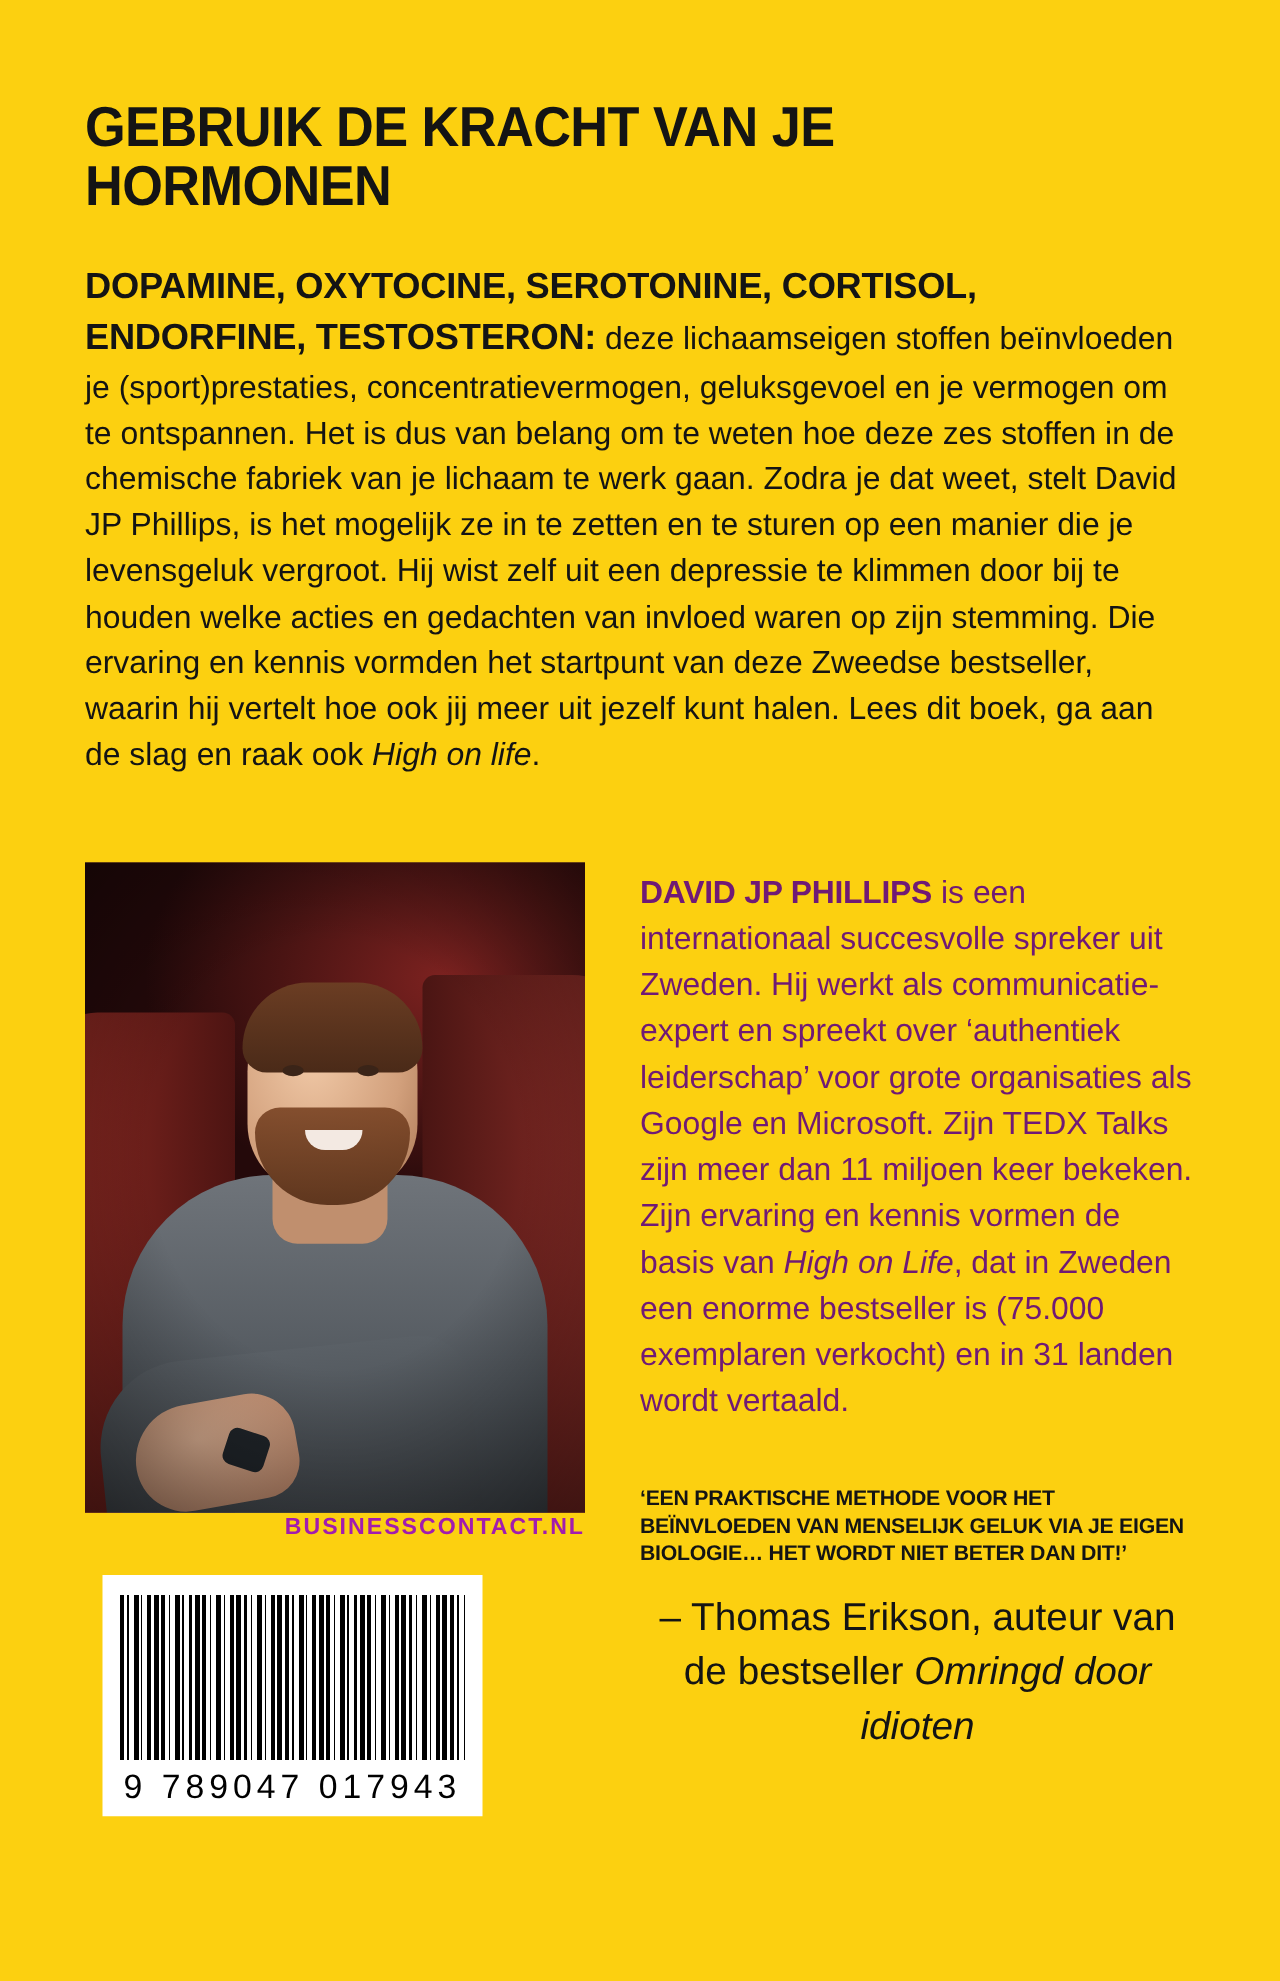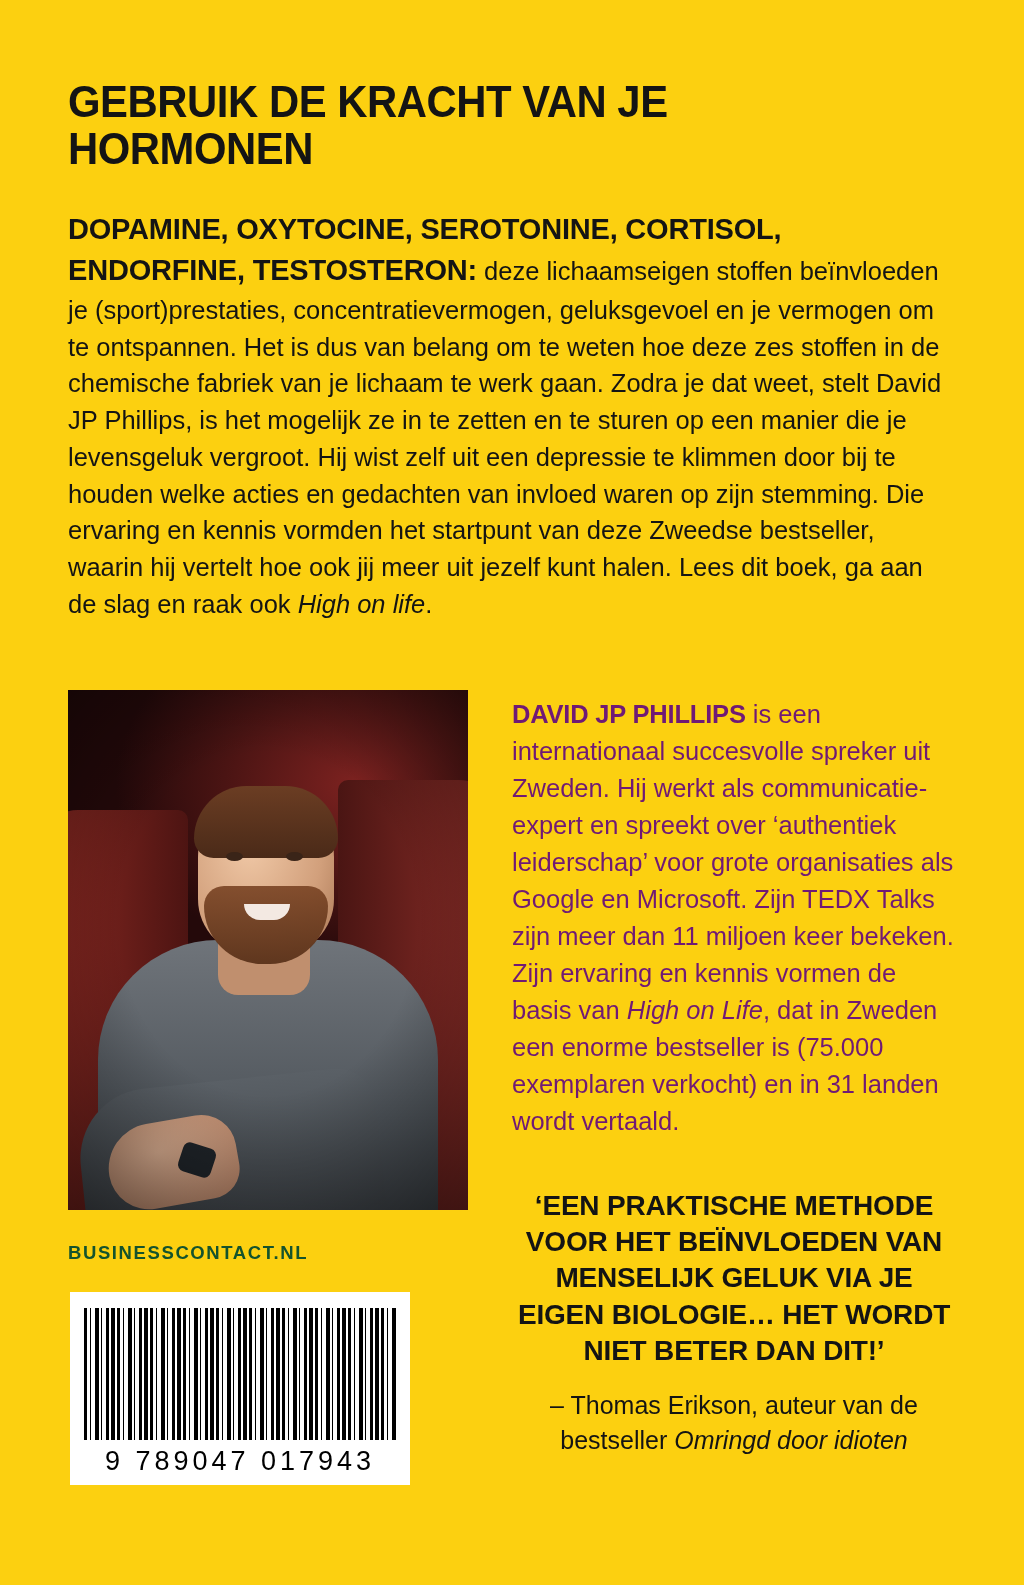--- a/index.html
+++ b/index.html
@@ -195,33 +195,32 @@
   }
   .ph-eye-l { left: 158px; }
   .ph-eye-r { left: 218px; }
   .ph-vig {
     position: absolute;
     inset: 0;
     background: radial-gradient(ellipse 330px 380px at 50% 45%, rgba(0,0,0,0) 45%, rgba(0,0,0,0.55) 100%);
   }
 
   .publisher {
-    text-align: left;
+    text-align: right;
     width: 400px;
     font-weight: bold;
     font-size: 18.5px;
     letter-spacing: 1.6px;
-    padding-top: 32px;
-    color: #14532d;
+    color: #a21caf;
   }
 
   .barcode-wrap {
     margin-top: 28px;
-    width: 340px;
-    margin-left: 2px;
+    width: 304px;
+    margin-left: 14px;
     background: #ffffff;
     padding: 16px 14px 8px 14px;
     box-sizing: border-box;
   }
   .bars {
     height: 132px;
     width: 100%;
     background-image:
       repeating-linear-gradient(90deg,
         #000 0px, #000 3px, #fff 3px, #fff 6px,
@@ -251,32 +250,31 @@
     line-height: 1.45;
     color: #701a75;
   }
   .bio .name {
     font-weight: bold;
     letter-spacing: -0.2px;
   }
 
   .quote {
     margin-top: 48px;
-    text-align: center;
-    font-weight: bold;
-    font-size: 28px;
+    font-weight: bold;
+    font-size: 17px;
     line-height: 1.3;
     letter-spacing: -0.2px;
     text-transform: uppercase;
     color: #141414;
   }
   .attrib {
     margin-top: 18px;
     text-align: center;
-    font-size: 25px;
+    font-size: 31px;
     line-height: 1.4;
     color: #141414;
   }
 </style>
 </head>
 <body>
 
 <div class="page">
 
   <h1 class="headline">GEBRUIK DE KRACHT VAN JE HORMONEN</h1>

